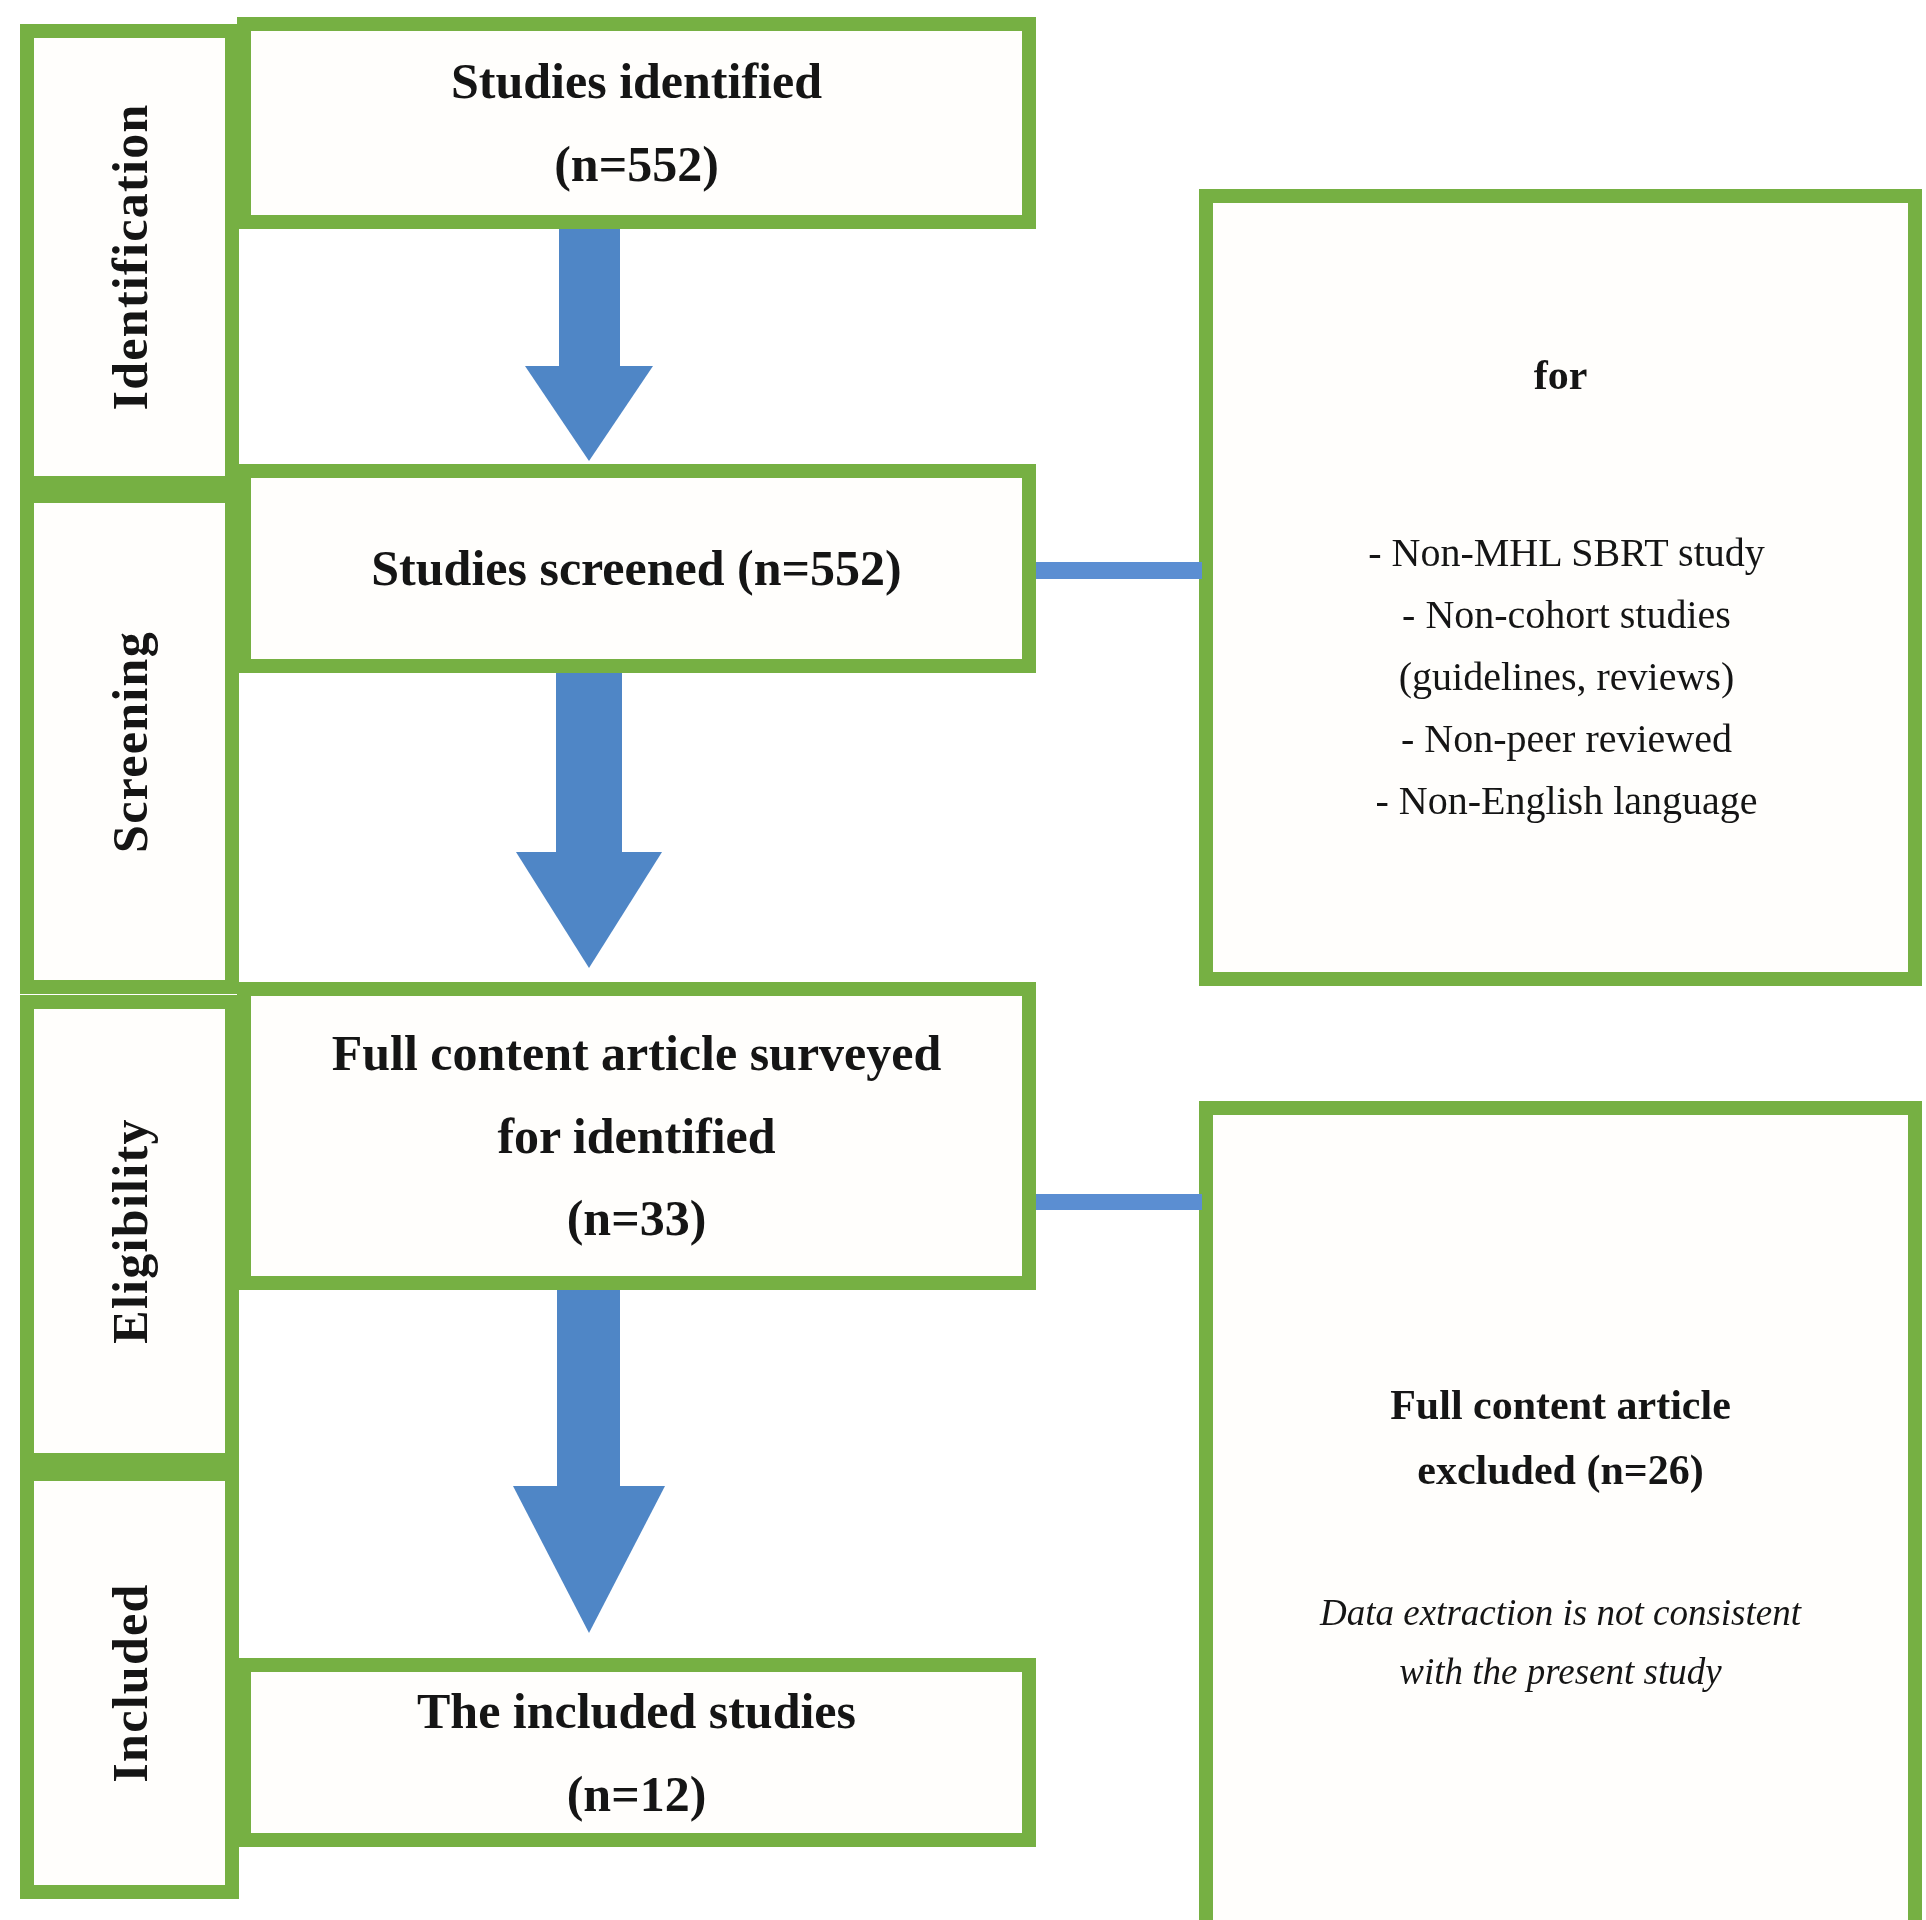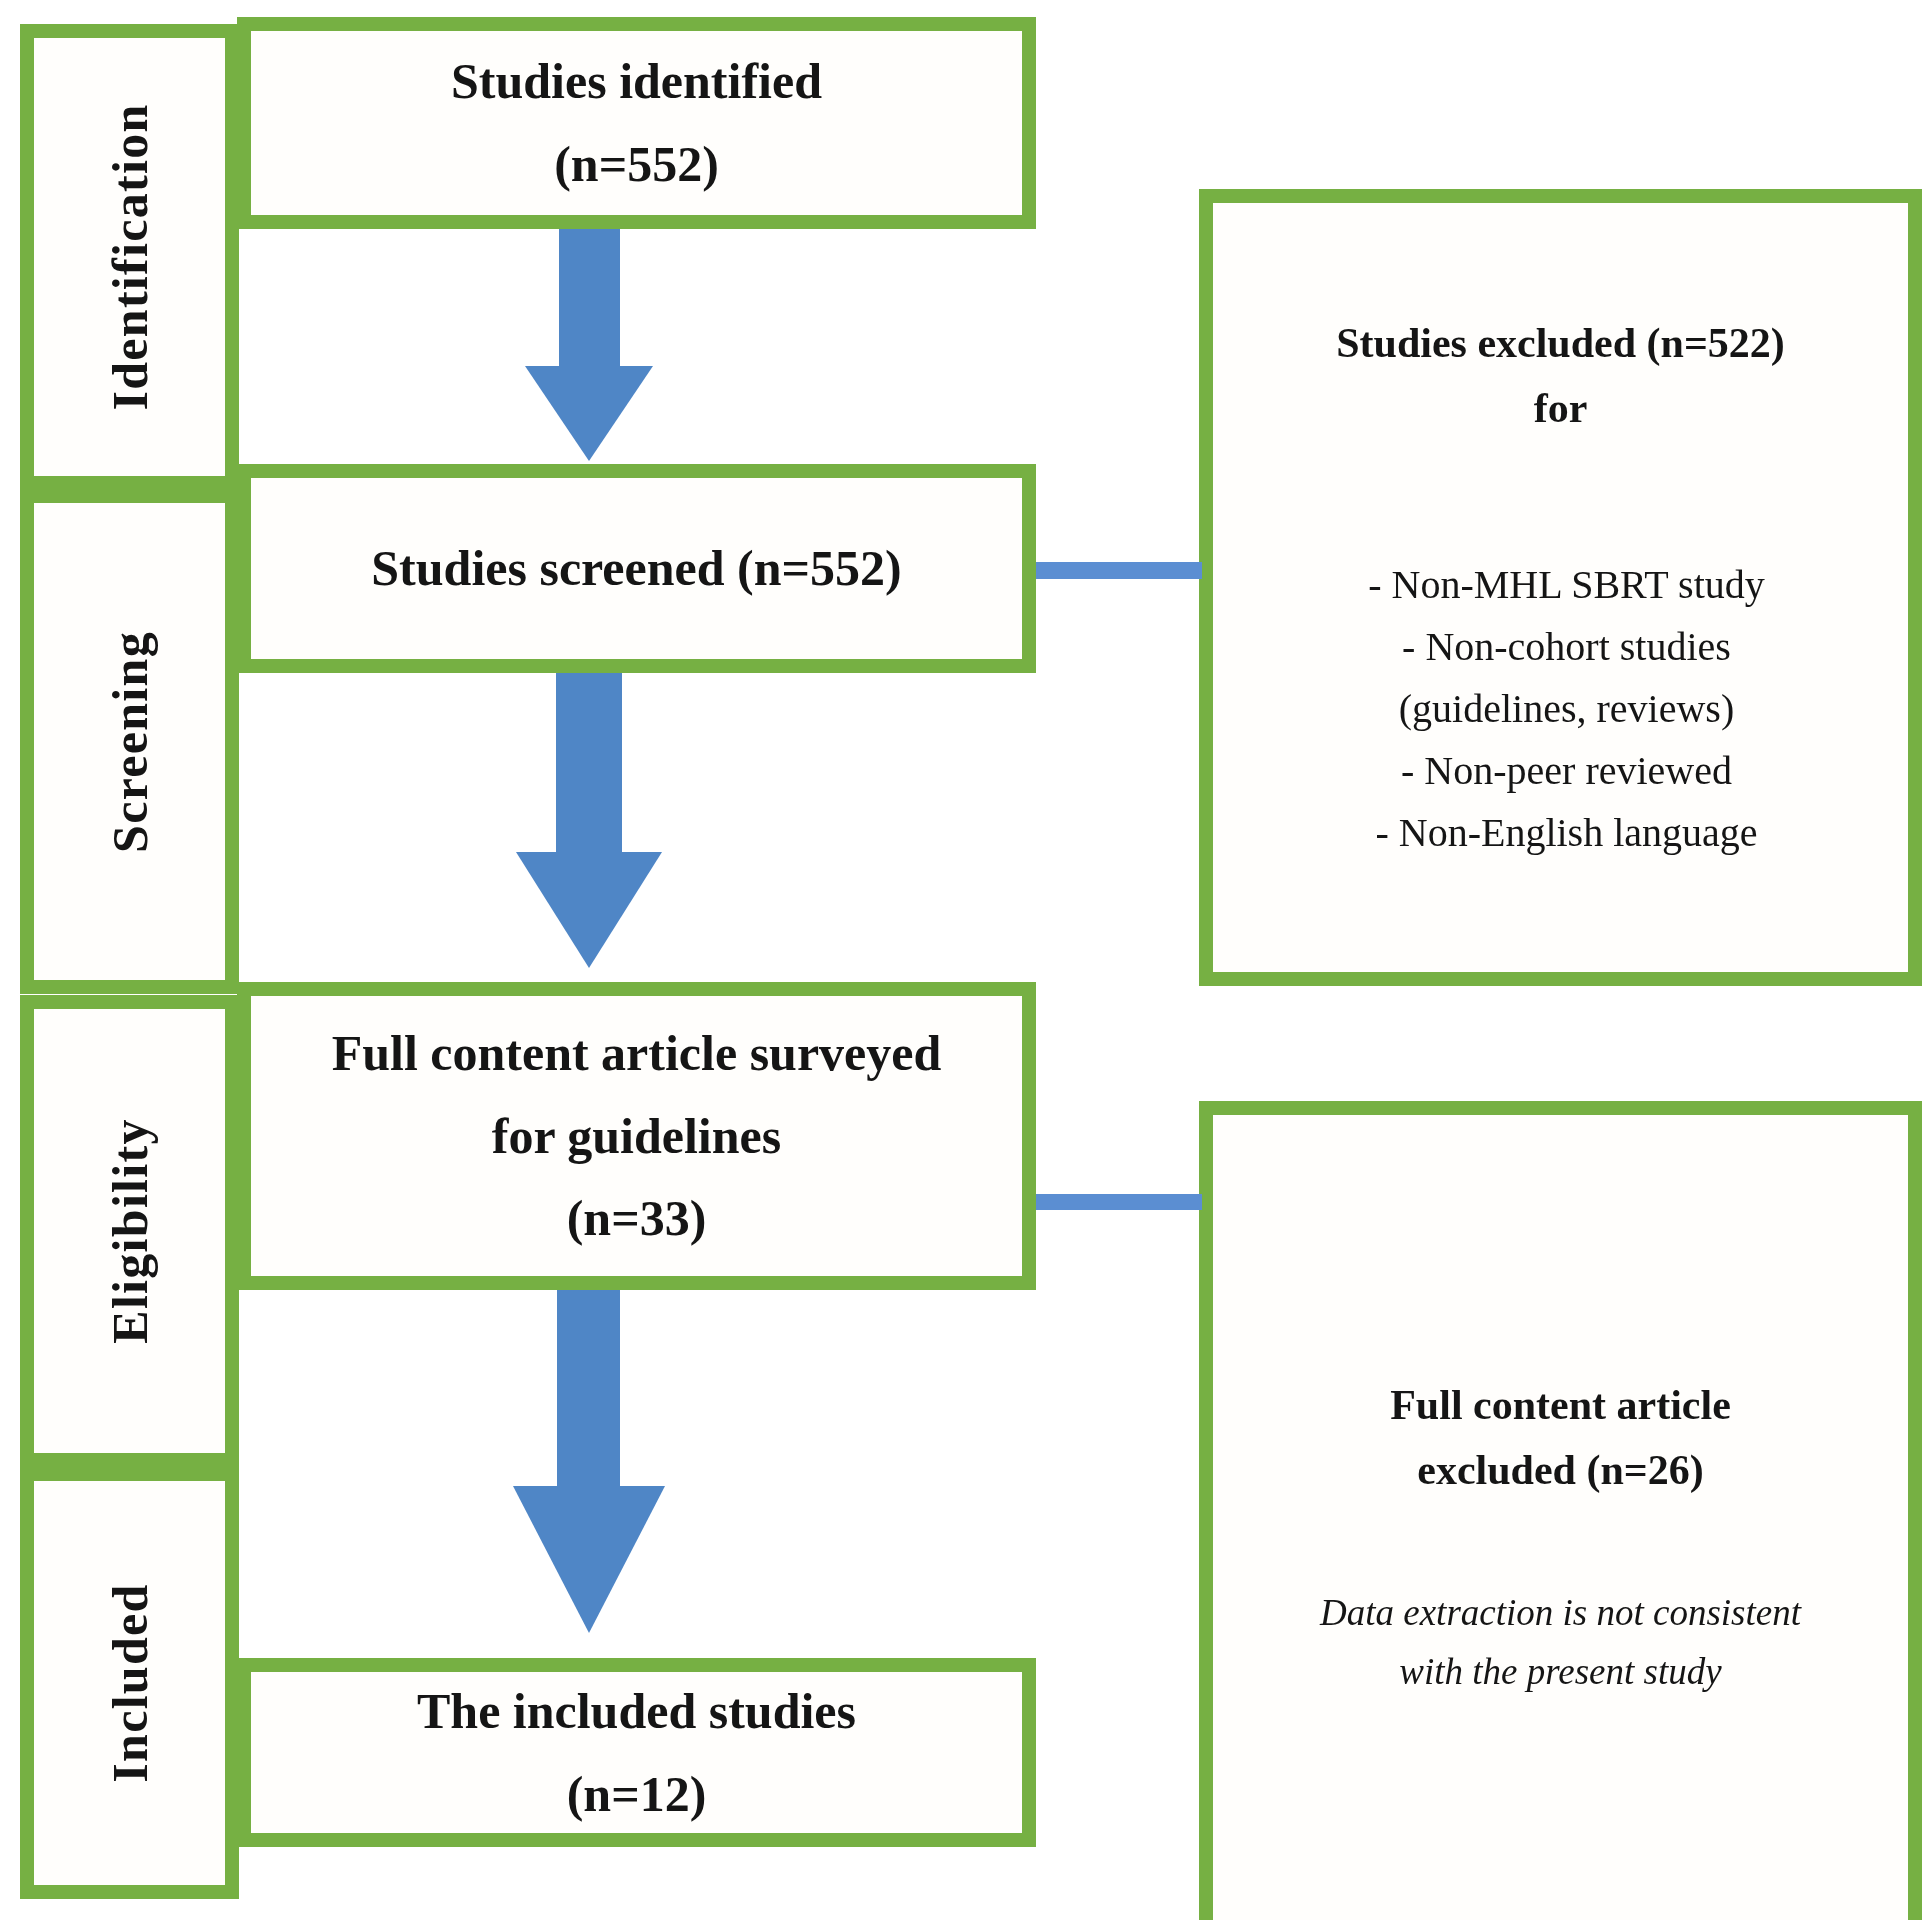--- a/index.html
+++ b/index.html
@@ -73,31 +73,30 @@
     <div class="ln">Studies identified</div>
     <div class="ln">(n=552)</div>
   </div>
 
   <div class="gbox flowbox" style="top:464px;height:209px;">
     <div class="ln">Studies screened (n=552)</div>
   </div>
 
   <div class="gbox flowbox" style="top:982px;height:308px;">
     <div class="ln">Full content article surveyed</div>
-    <div class="ln">for guidelines</div>
+    <div class="ln">for identified</div>
     <div class="ln">(n=33)</div>
   </div>
 
   <div class="gbox flowbox" style="top:1658px;height:189px;">
     <div class="ln">The included studies</div>
     <div class="ln">(n=12)</div>
   </div>
 
   <div class="gbox sidebox" style="top:189px;height:797px;">
-    <div class="ttl">Studies excluded (n=522)</div>
     <div class="ttl">for</div>
     <div class="gap-lg"></div>
     <div class="item">- Non-MHL SBRT study</div>
     <div class="item">-  Non-cohort studies</div>
     <div class="item">(guidelines, reviews)</div>
     <div class="item">- Non-peer reviewed</div>
     <div class="item">- Non-English language</div>
   </div>
 
   <div class="gbox sidebox" style="top:1101px;height:872px;">

